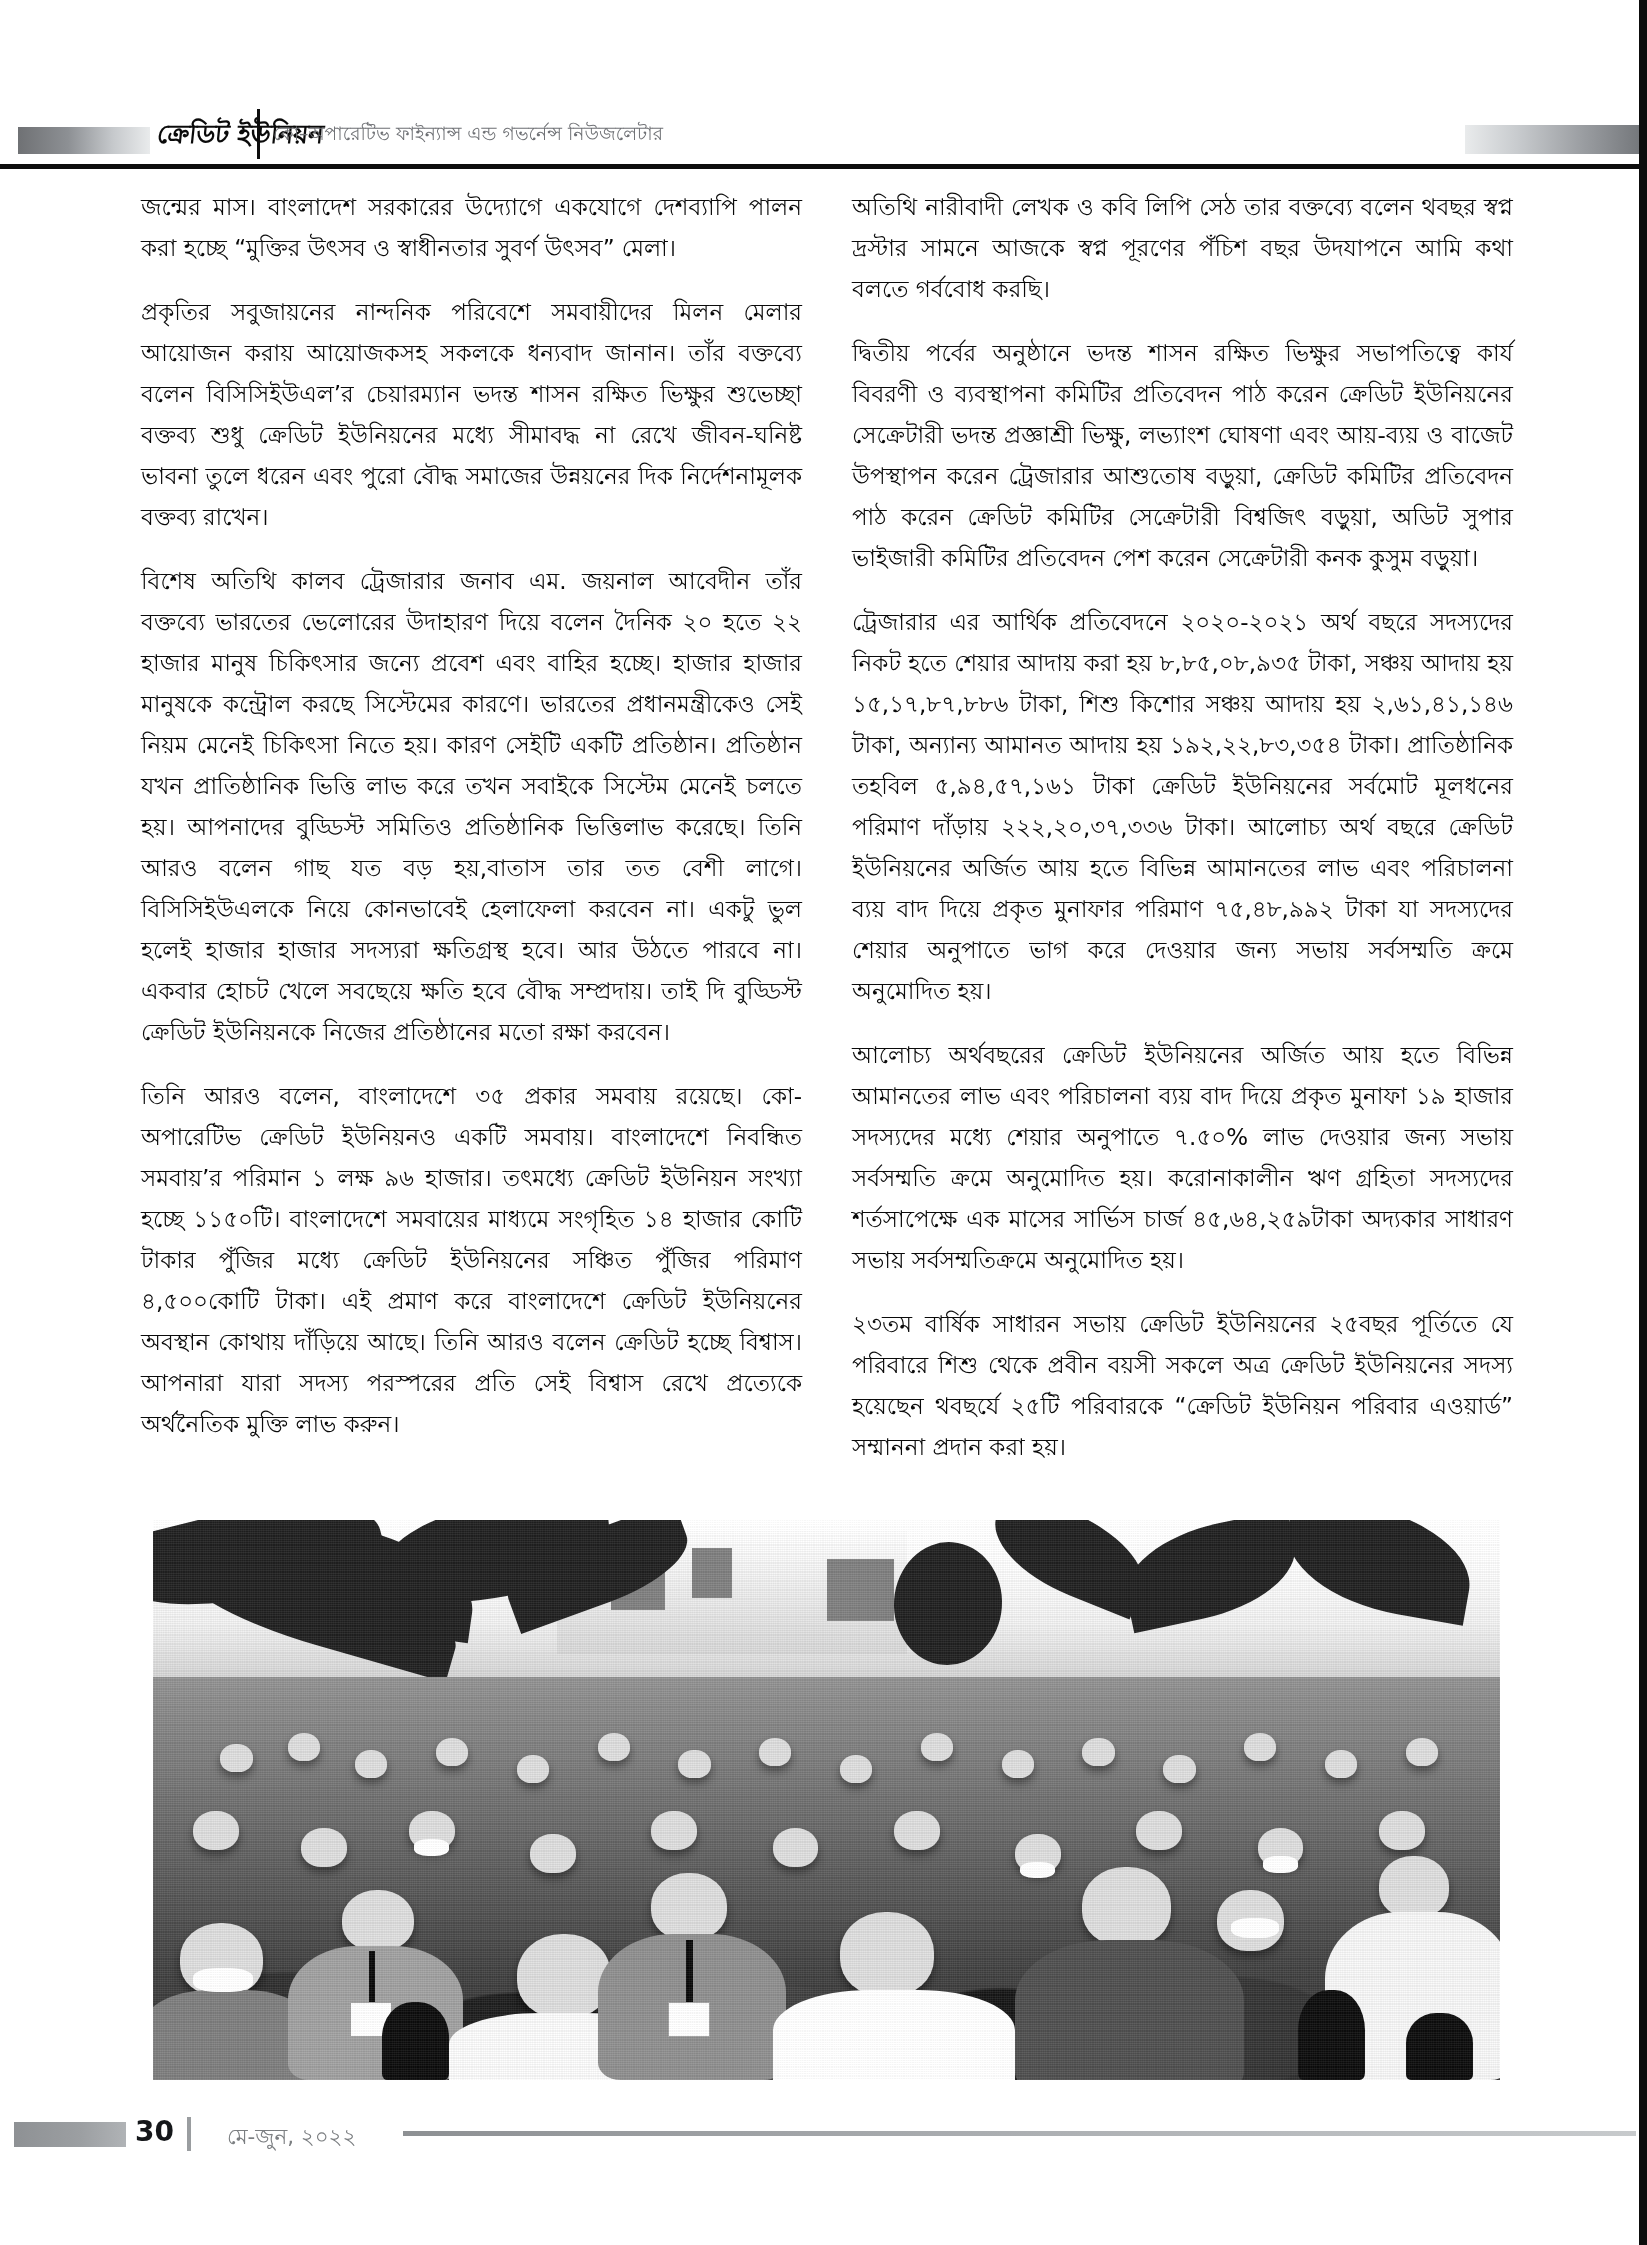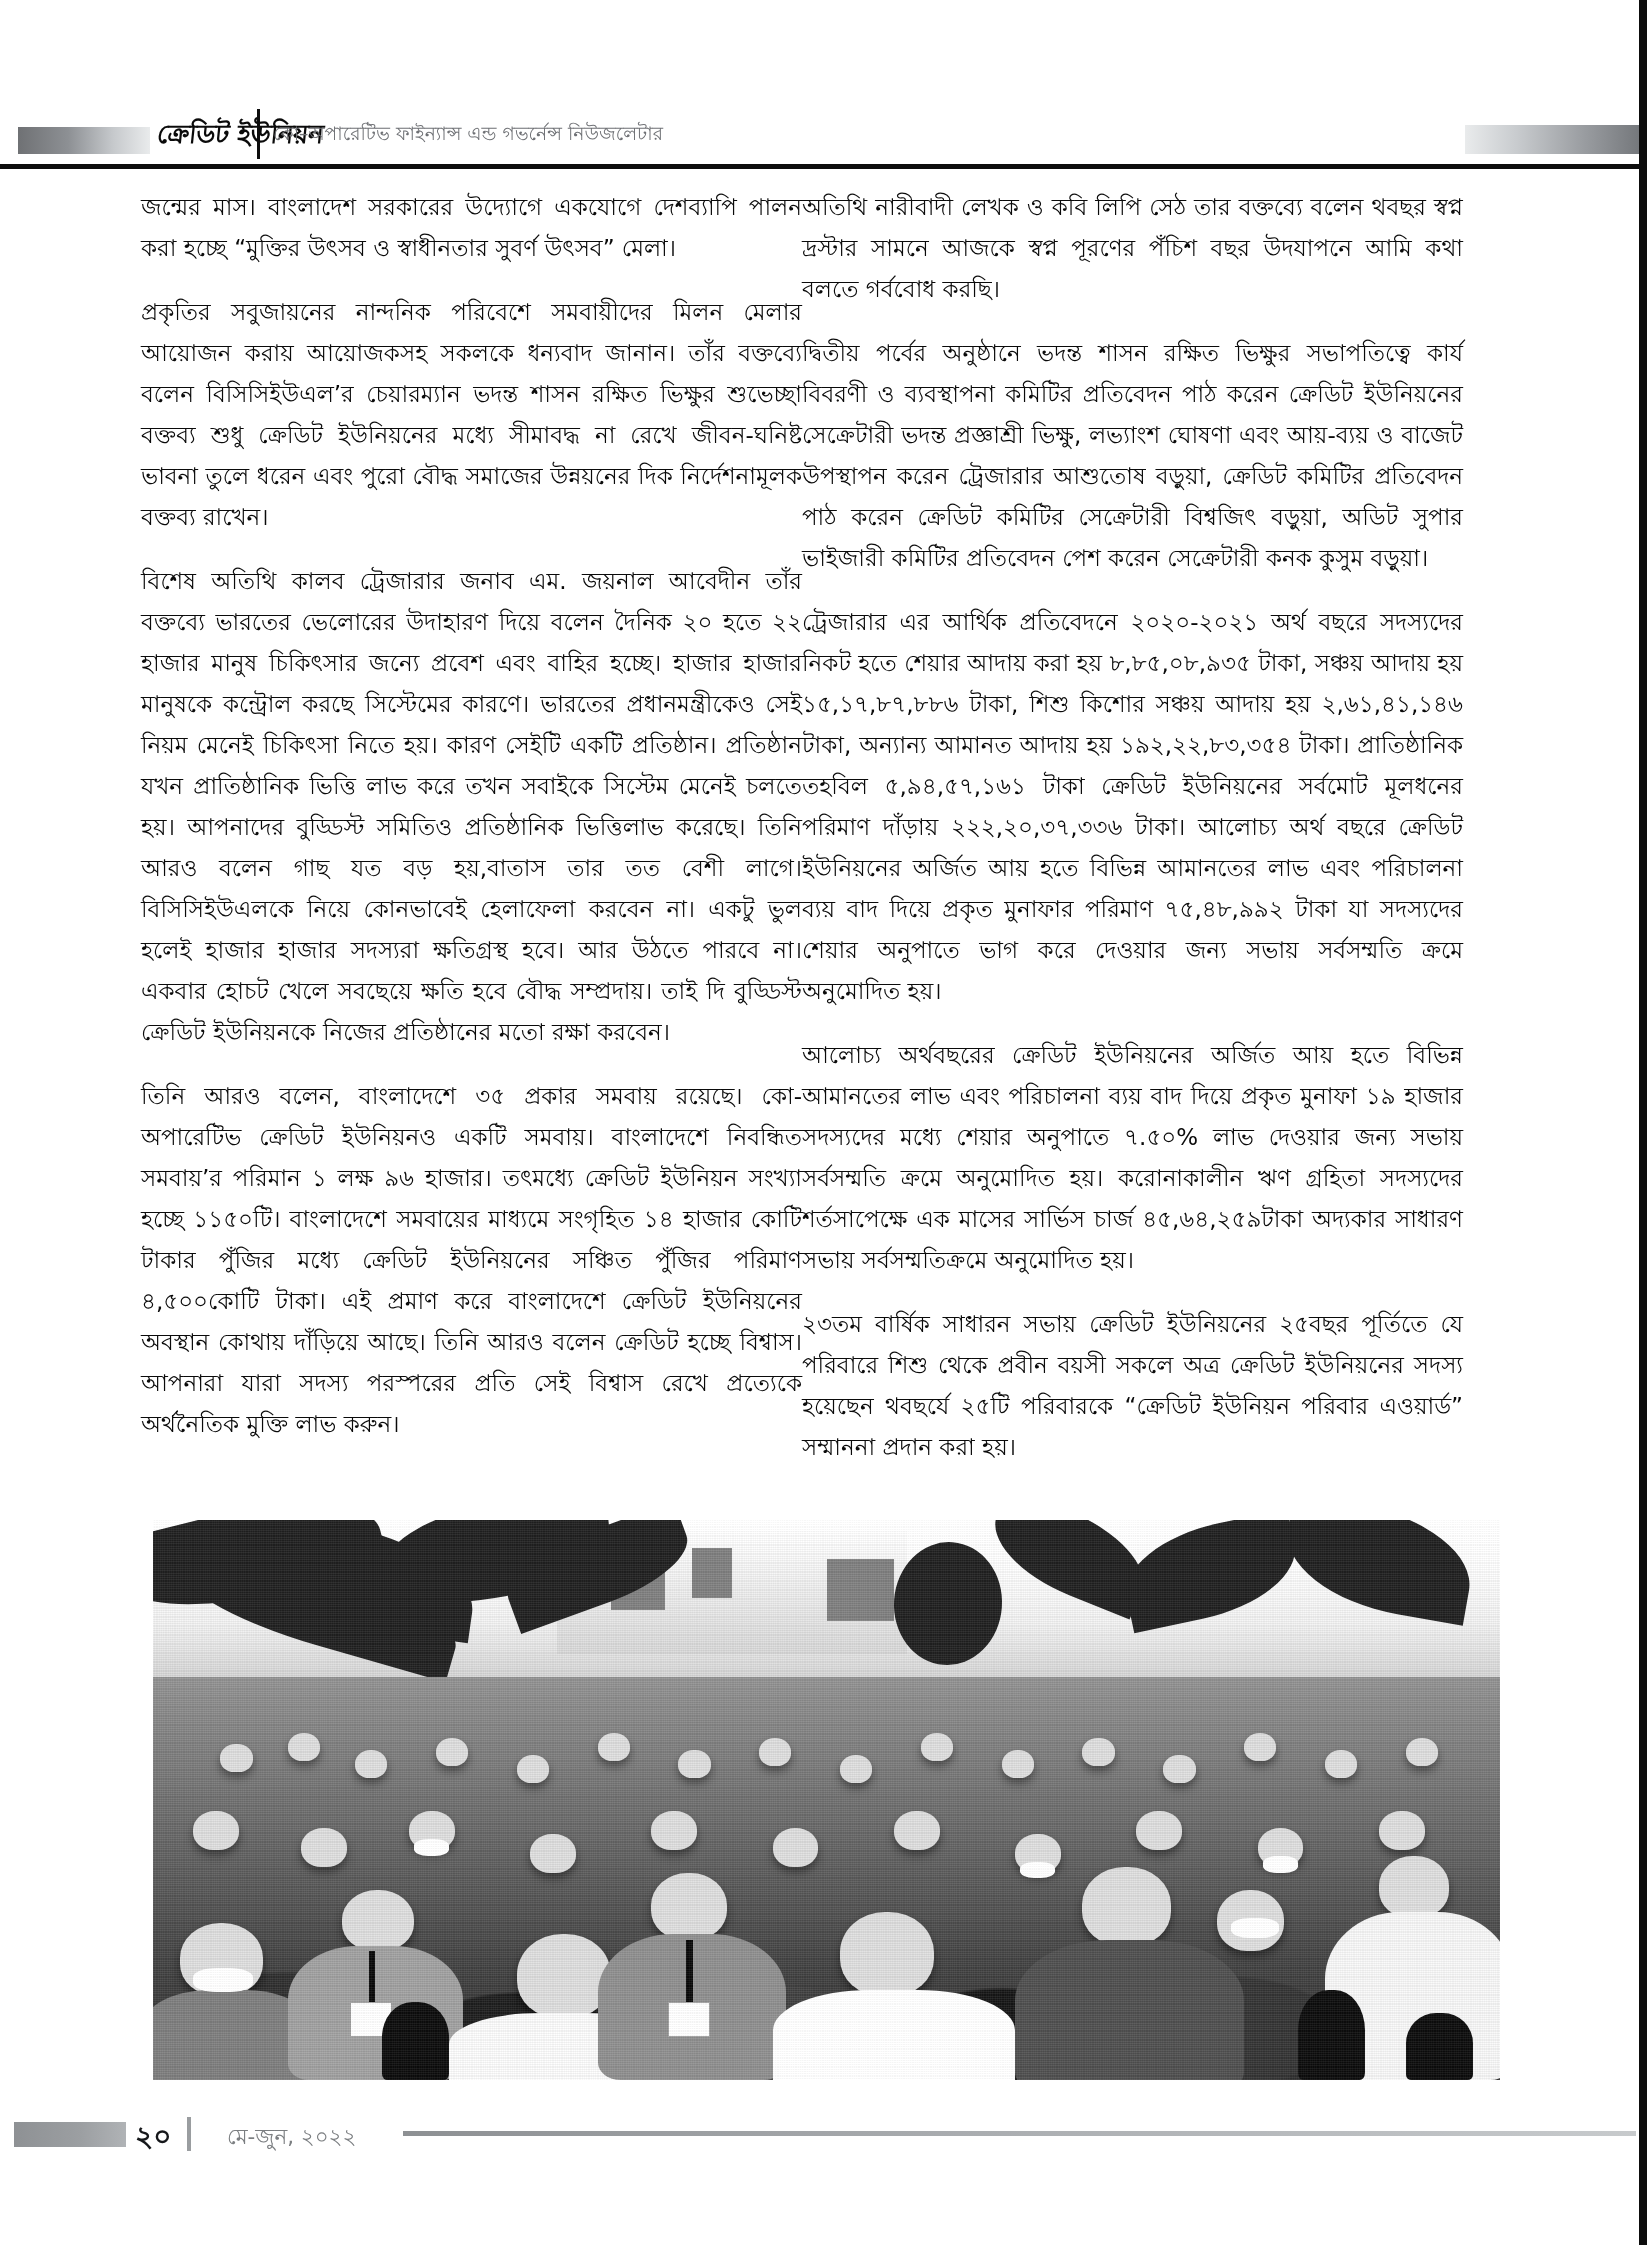--- a/index.html
+++ b/index.html
@@ -93,20 +93,21 @@
     background: #0d0d0d;
   }
 
   
   .columns {
     position: absolute;
     left: 141px;
     top: 187px;
     width: 1372px;
     display: flex;
+    gap: 50px;
   }
   .column {
     width: 661px;
   }
 
   .para {
     font-family: "DejaVu Sans", sans-serif;
     font-size: 23px;
     line-height: 41px;
     color: #0a0a0a;
@@ -372,21 +373,21 @@
       <div class="ph-chair" style="left:17%; top:86%; width:5%; height:14%;"></div>
       <div class="ph-chair" style="left:85%; top:84%; width:5%; height:16%;"></div>
       <div class="ph-chair" style="left:93%; top:88%; width:5%; height:12%;"></div>
 
       <div class="ph-grain"></div>
     </div>
   </div>
 
   <div class="footer">
     <div class="footer-grad"></div>
-    <div class="footer-page-number">২০</div>
+    <div class="footer-page-number">30</div>
     <div class="footer-divider"></div>
     <div class="footer-date">মে-জুন, ২০২২</div>
     <div class="footer-rule"></div>
   </div>
 
   <div class="right-edge-rule"></div>
 
 </div>
 
 

